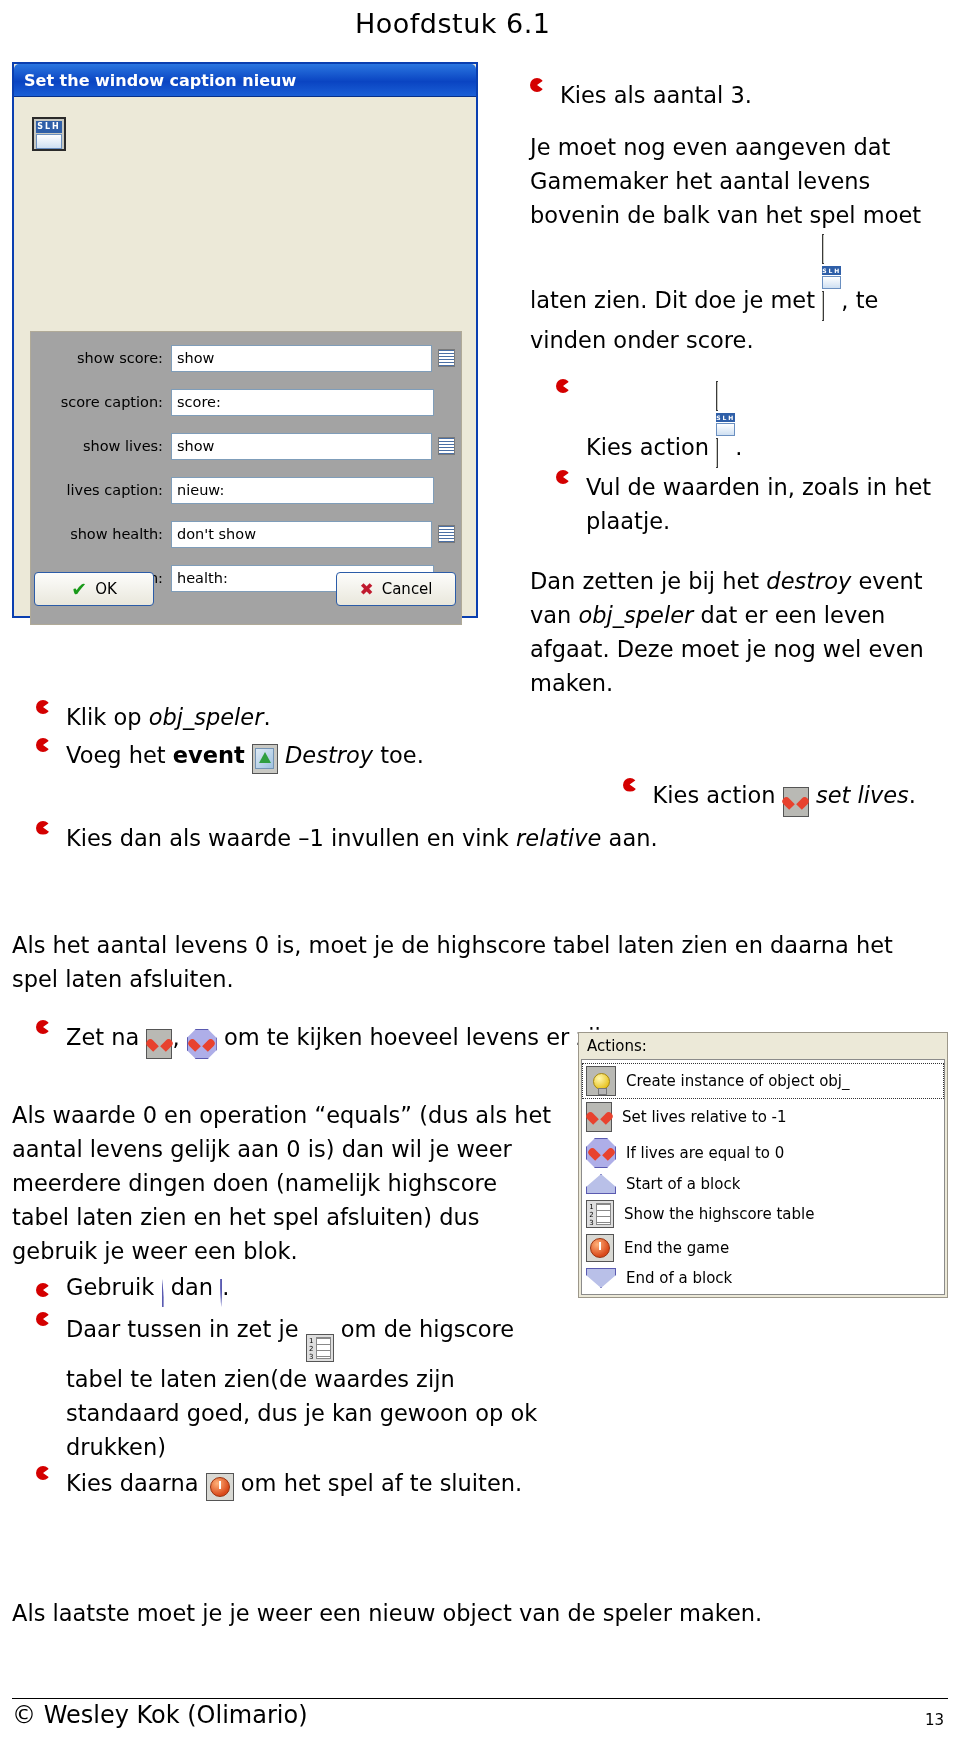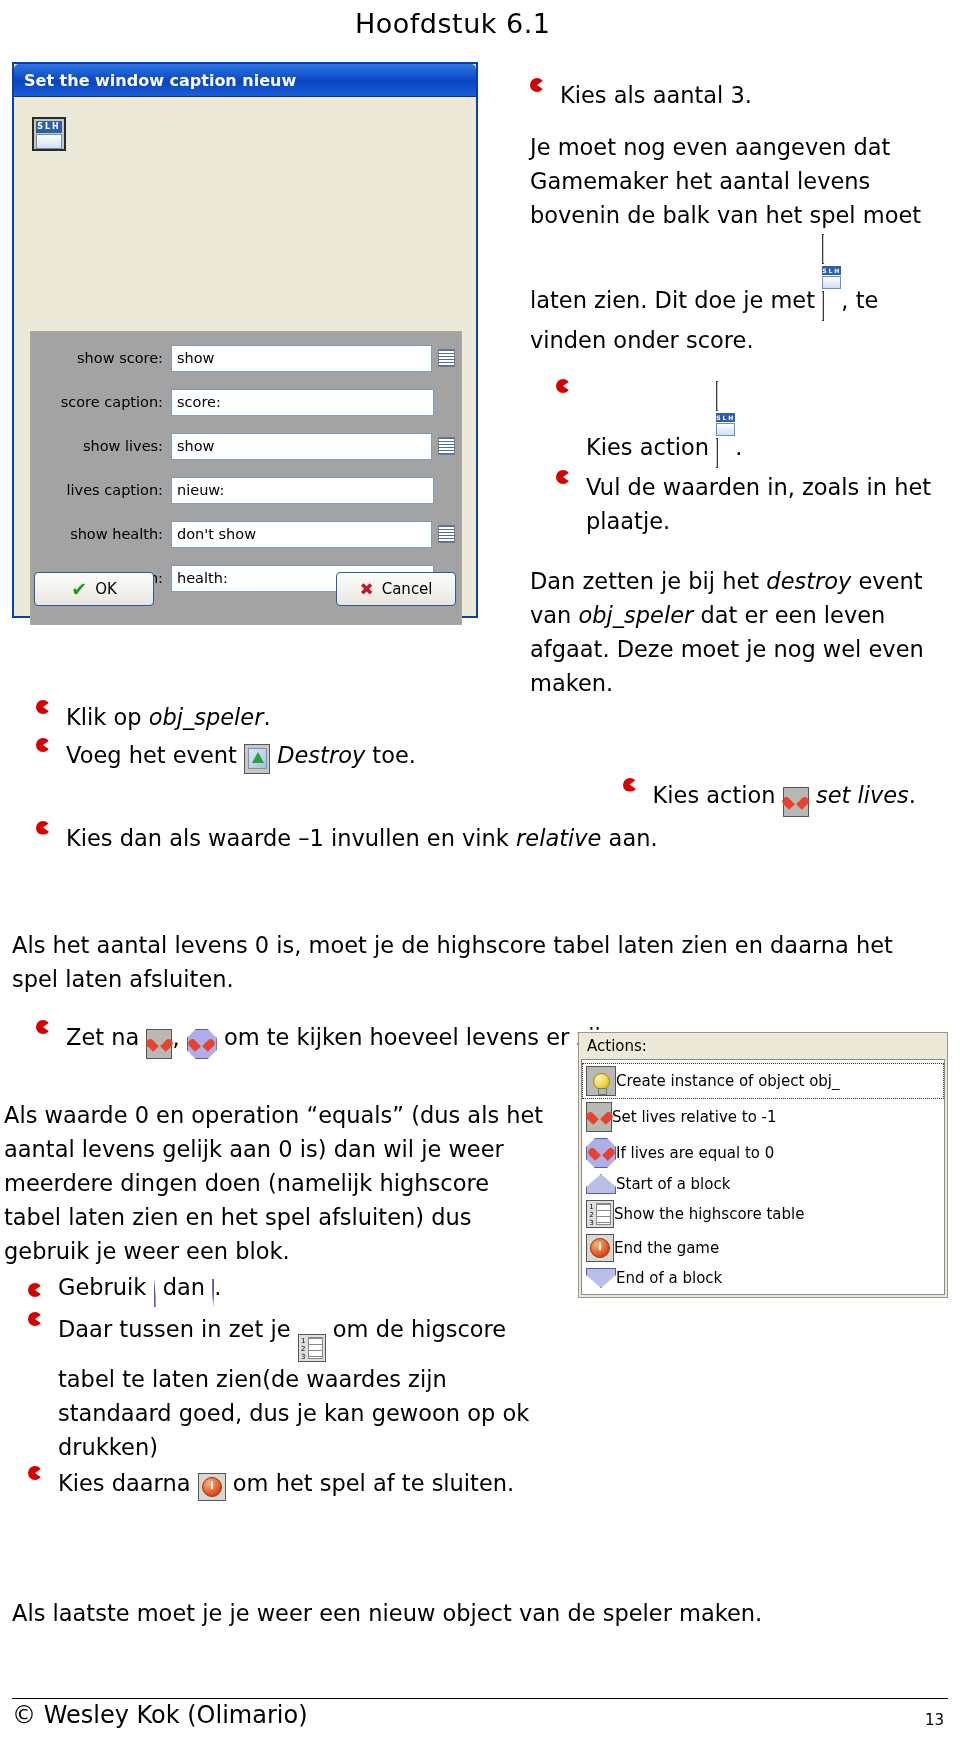--- a/index.html
+++ b/index.html
@@ -16,21 +16,21 @@
   
   .chapter-title{
     position:absolute; left:355px; top:8px;
     font-size:27px; letter-spacing:.5px;
     font-family:"DejaVu Sans", sans-serif;
   }
 
   
   .prose{ font-size:22.5px; line-height:34px; }
   .it{ font-style:italic; }
-  .bd{ font-weight:normal; }
+  .bd{ font-weight:bold; }
 
   
   .bullet{
     display:inline-block;
     width:14px;height:14px;
     position:relative;
     vertical-align:-1px;
     margin-right:4px;
     flex:0 0 auto;
   }
@@ -271,21 +271,21 @@
     border:1px solid #9c978a;
     background:#ece9d8;
     font-family:"DejaVu Sans", sans-serif;
   }
   .actions-head{font-size:15px;padding:4px 0 4px 8px;}
   .actions-list{
     background:#fff;border:1px solid #8b8b8b;
     margin:0 2px 2px 2px;padding:3px 0;
   }
   .arow{
-    display:flex;align-items:center;
+    display:flex;align-items:center;gap:10px;
     padding:3px 4px;font-size:15px;
   }
   .arow.sel{ outline:1px dotted #333; outline-offset:-1px; }
   .arow .alabel{ white-space:nowrap; overflow:hidden; }
 
   
   .footer{
     position:absolute;left:0;right:0;bottom:8px;height:44px;
   }
   .footer .fleft{
@@ -468,21 +468,21 @@
               <span class="heart"></span>
             </span></span><span>,</span>
         <span class="ic"><span class="ic-heart-oct">
               <span class="heart"></span>
             </span></span>
         <span>om te kijken hoeveel levens er zijn.</span>
       </span>
     </div>
   </div>
 
-  <div style="position:absolute;left:4px;top:1098px;width:548px;" class="prose">
+  <div style="position:absolute;left:12px;top:1098px;width:548px;" class="prose">
 
     <div>Als waarde 0 en operation “equals” (dus als het aantal levens gelijk aan 0 is) dan wil je weer meerdere dingen doen (namelijk highscore tabel laten zien en het spel afsluiten) dus gebruik je weer een blok.</div>
 
     <div class="bline" style="margin-top:2px;padding-left:24px;align-items:center;">
       <span class="bullet"></span>
       <span class="btxt">
         <span>Gebruik</span>
         <span class="ic"><span class="ic-blk-start"></span></span>
         <span>dan</span>
         <span class="ic"><span class="ic-blk-end"></span></span><span>.</span>

